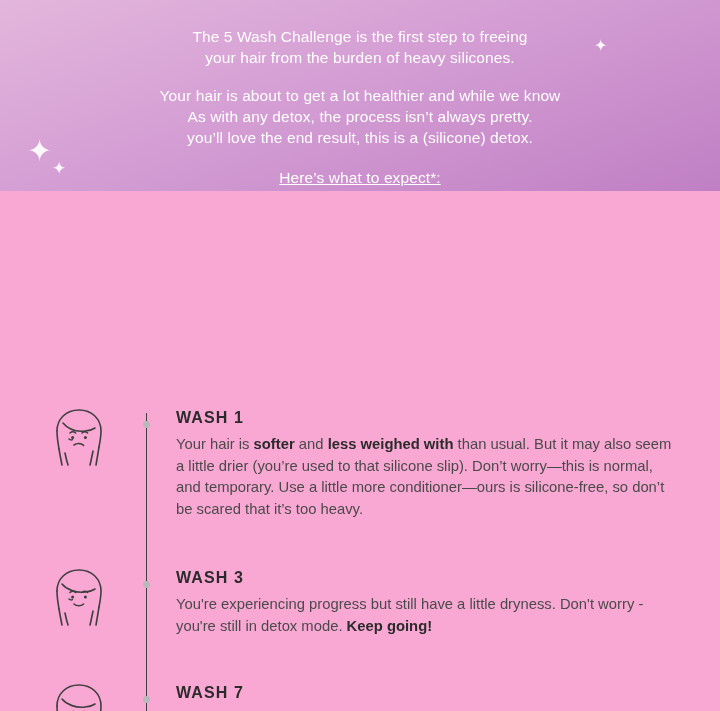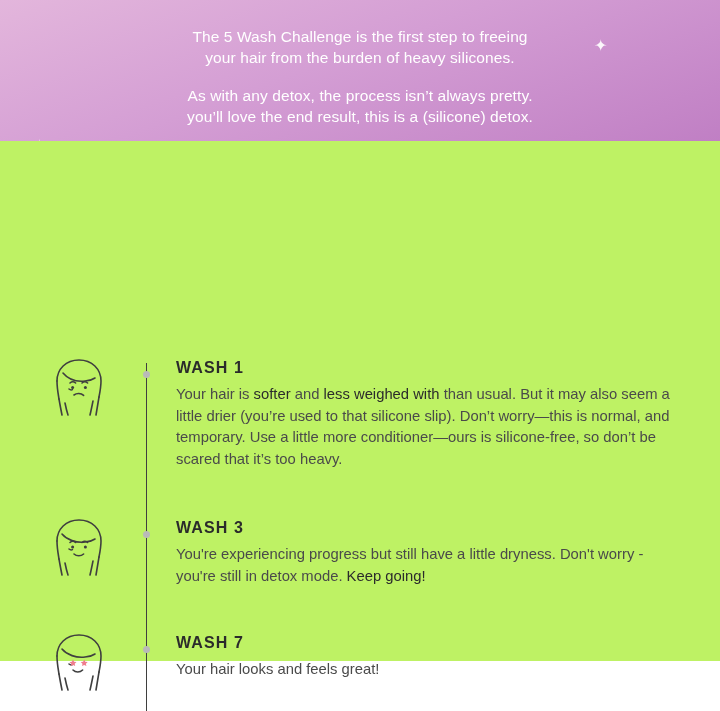--- a/index.html
+++ b/index.html
@@ -12,21 +12,21 @@
     background: #ffffff;
     font-family: "Liberation Sans", sans-serif;
     overflow: hidden;
     position: relative;
   }
 
   
   .header {
     position: relative;
     width: 720px;
-    height: 141px;
+    height: 191px;
     background: linear-gradient(160deg, #e3b6dc 0%, #d49ed4 45%, #c07fc4 100%);
     color: #ffffff;
     box-sizing: border-box;
     padding: 18px 40px 0 40px;
     text-align: center;
     overflow: hidden;
   }
   .hdr-block {
     font-size: 15.5px;
     line-height: 21px;
@@ -45,21 +45,21 @@
   }
   .sp1 { left: 27px; top: 136px; font-size: 30px; }
   .sp2 { left: 52px; top: 160px; font-size: 17px; }
   .sp3 { left: 594px; top: 38px; font-size: 16px; }
 
   
   .content {
     position: relative;
     width: 720px;
     height: 520px;
-    background: #bef264;
+    background: #f9a8d4;
   }
 
   
   .timeline {
     position: absolute;
     left: 146px;
     top: 222px;
     width: 1px;
     height: 375px;
     background: #3f3f3f;
@@ -101,31 +101,32 @@
     font-weight: bold;
     letter-spacing: 1.1px;
     color: #2b2b2b;
     margin: 8px 0 7px 0;
   }
   .step-text {
     font-size: 14.8px;
     line-height: 21.5px;
     color: #4a4a4a;
   }
-  .step-text b { color: #2b2b2b; font-weight: normal; }
+  .step-text b { color: #2b2b2b; font-weight: bold; }
 </style>
 </head>
 <body>
 
 <div class="header">
   <div class="hdr-block b1">
     <div>The 5 Wash Challenge is the first step to freeing</div>
     <div>your hair from the burden of heavy silicones.</div>
   </div>
   <div class="hdr-block b2">
+    <div>Your hair is about to get a lot healthier and while we know</div>
     <div>As with any detox, the process isn’t always pretty.</div>
     <div>you’ll love the end result, this is a (silicone) detox.</div>
   </div>
   <div class="hdr-block b3">Here’s what to expect*:</div>
 
   <span class="sparkle sp1">✦</span>
   <span class="sparkle sp2">✦</span>
   <span class="sparkle sp3">✦</span>
 </div>
 

